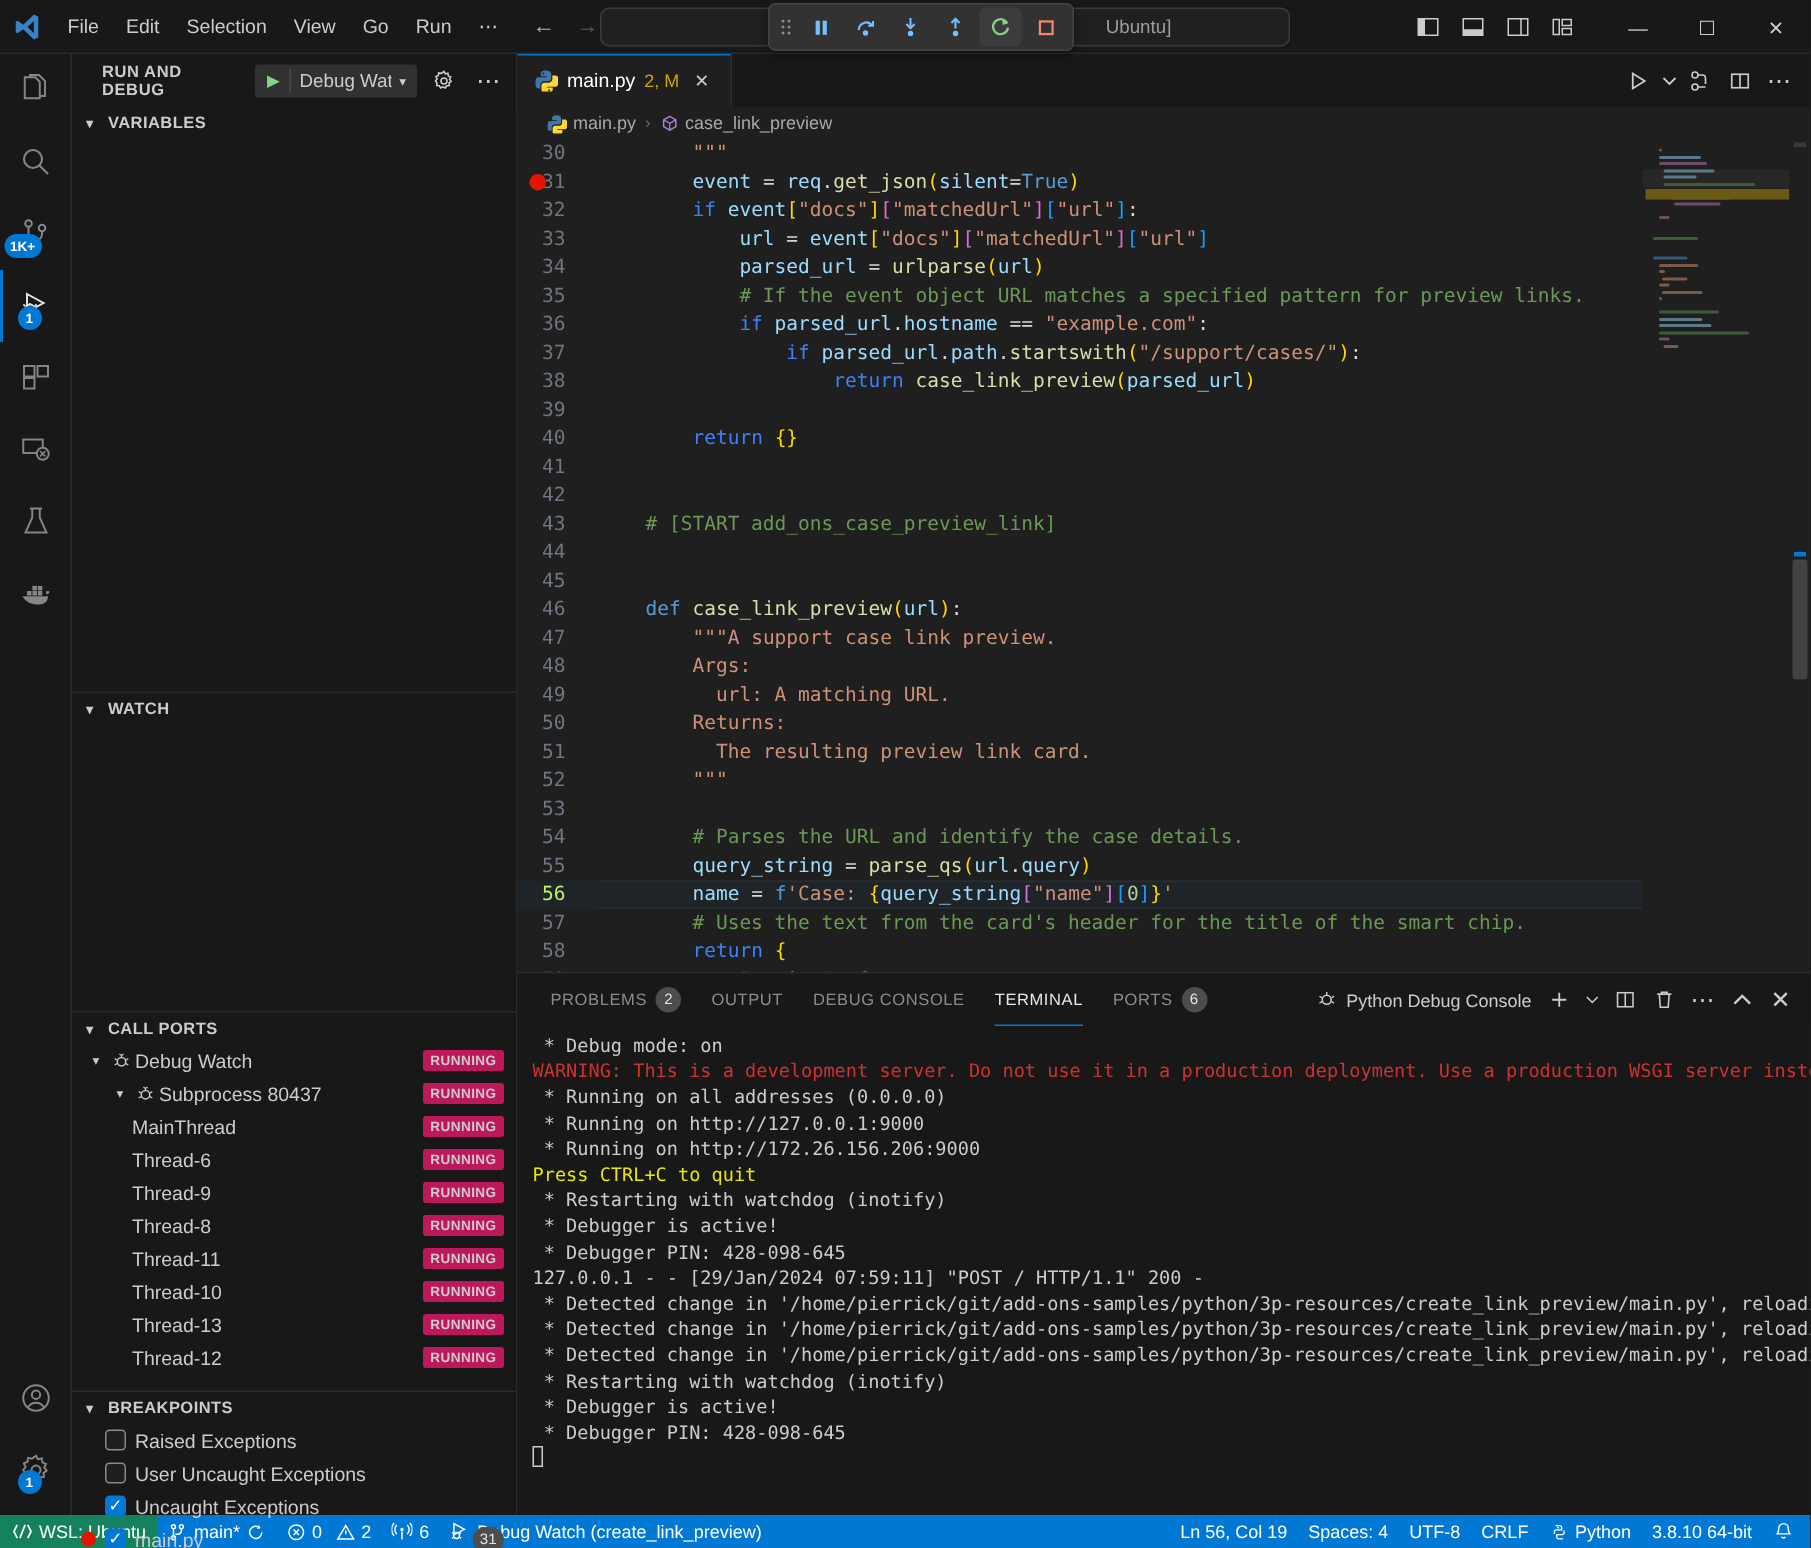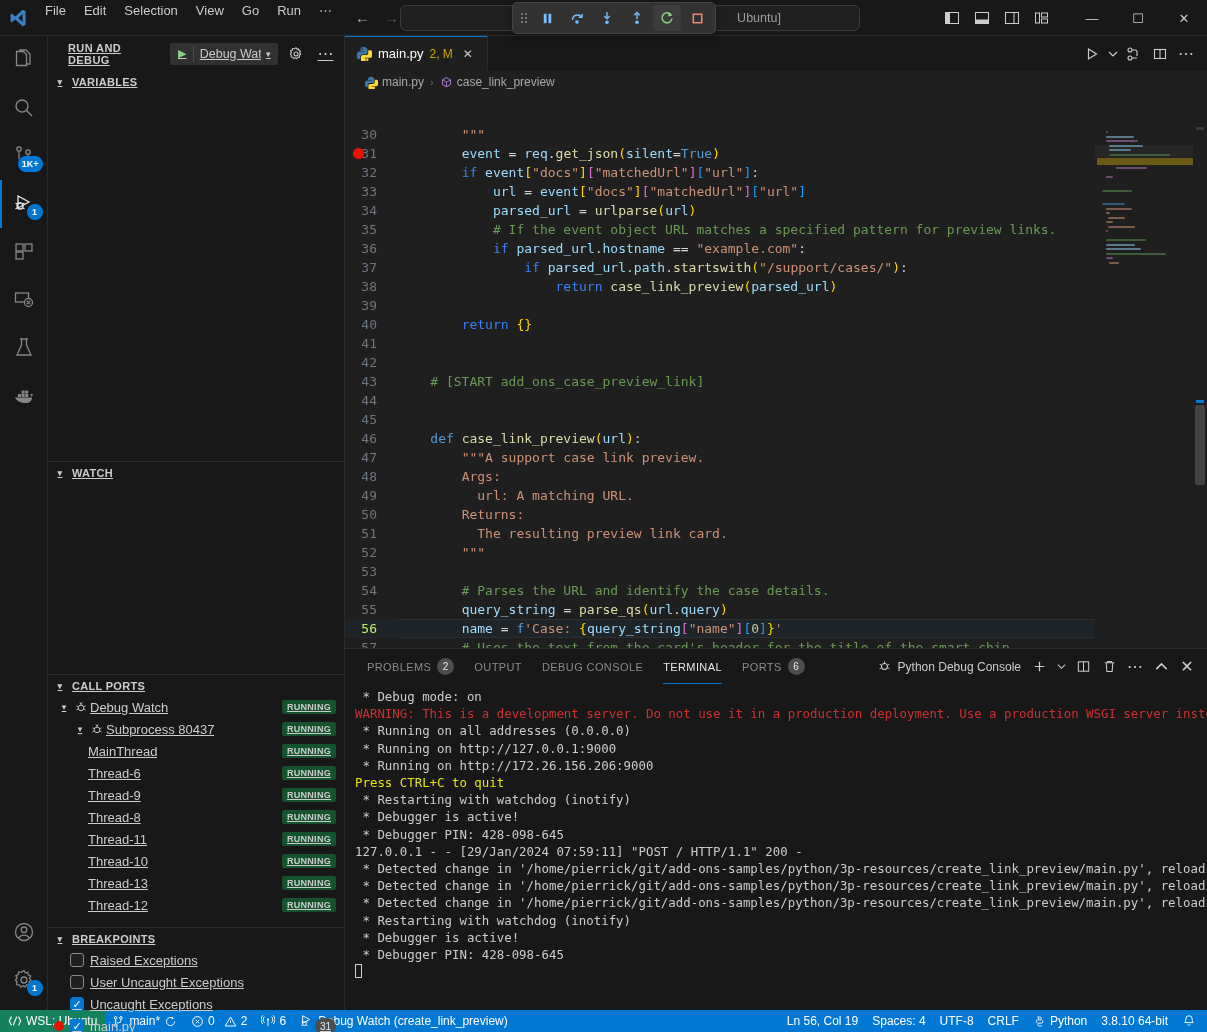--- a/index.html
+++ b/index.html
@@ -11,21 +11,21 @@
     color: #cccccc;
   }
   #app { position: relative; width: 1207px; height: 1032px; display: flex; flex-direction: column; }
 
   
   .titlebar {
     height: 36px; background: #181818; display: flex; align-items: center;
     border-bottom: 1px solid #2b2b2b; flex: 0 0 36px; position: relative;
   }
   .vscode-logo { width: 36px; height: 36px; display: flex; align-items: center; justify-content: center; }
-  .menu { display: flex; align-items: flex-start; height: 100%; }
+  .menu { display: flex; align-items: center; height: 100%; }
   .menu-item {
     padding: 3px 8px; font-size: 13px; color: #cccccc; cursor: default;
     border-radius: 3px; margin: 0 1px;
   }
   .nav-arrows { display: flex; align-items: center; margin-left: 14px; gap: 14px; }
   .nav-arrow { color: #cccccc; opacity: .85; font-size: 15px; line-height: 1; }
   .nav-arrow.dim { opacity: .35; }
   .cmdcenter {
     position: absolute; left: 400px; top: 5px; width: 460px; height: 26px;
     background: #202020; border: 1px solid #3c3c3c; border-radius: 6px;
@@ -60,29 +60,29 @@
   }
   .ab-item {
     width: 48px; height: 48px; display: flex; align-items: center; justify-content: center;
     position: relative; color: #868686;
   }
   .ab-item.active { color: #e7e7e7; }
   .ab-item.active::before {
     content: ""; position: absolute; left: 0; top: 0; bottom: 0; width: 2px; background: #0078d4;
   }
   .ab-badge {
-    position: absolute; right: 5px; bottom: 8px; background: #0078d4; color: #fff;
+    position: absolute; right: 20px; bottom: 8px; background: #0078d4; color: #fff;
     border-radius: 9px; min-width: 16px; height: 16px; font-size: 9px; font-weight: 600;
     display: flex; align-items: center; justify-content: center; padding: 0 4px; line-height: 1;
   }
   .ab-spacer { flex: 1 1 auto; }
 
   
   .sidebar { width: 297px; flex: 0 0 297px; background: #181818; display: flex; flex-direction: column;
-             border-right: 1px solid #2b2b2b; min-height: 0; text-decoration: underline; }
+             border-right: 1px solid #2b2b2b; min-height: 0; }
   .sb-header {
     height: 35px; display: flex; align-items: center; padding: 0 8px 0 20px; gap: 8px; flex: 0 0 35px;
   }
   .sb-title { font-size: 11px; font-weight: 700; letter-spacing: .4px; color: #cccccc; }
   .launch-select {
     display: flex; align-items: center; background: #313131; border-radius: 2px; height: 22px;
     padding: 0 2px; min-width: 0;
   }
   .launch-play { width: 22px; display: flex; align-items: center; justify-content: center; color: #89d185; font-size: 11px; }
   .launch-sep { width: 1px; height: 16px; background: #4a4a4a; }
@@ -103,21 +103,21 @@
   #breakpoints-pane { display: flex; flex-direction: column; flex: 1 1 auto; min-height: 0; }
 
   .tree-row {
     height: 22px; display: flex; align-items: center; font-size: 13px; color: #cccccc;
     padding-right: 8px; position: relative;
   }
   .tw { width: 16px; display: flex; align-items: center; justify-content: center; font-size: 9px; color: #cccccc; flex: 0 0 16px; }
   .tree-icon { width: 18px; display: flex; align-items: center; justify-content: center; flex: 0 0 18px; }
   .tree-label { white-space: nowrap; overflow: hidden; text-overflow: ellipsis; }
   .state-badge {
-    margin-left: auto; background: #14532d; color: #cccccc; font-size: 9px; font-weight: 600;
+    margin-left: auto; background: #be185d; color: #cccccc; font-size: 9px; font-weight: 600;
     padding: 2px 5px; border-radius: 2px; letter-spacing: .3px; line-height: 1.2;
   }
   .cb {
     width: 14px; height: 14px; border: 1px solid #8a8a8a; border-radius: 3px; background: #1f1f1f;
     flex: 0 0 14px; display: flex; align-items: center; justify-content: center; margin-right: 6px;
   }
   .cb.checked { background: #0078d4; border-color: #0078d4; }
   .cb.checked::after { content: "✓"; color: #fff; font-size: 11px; line-height: 1; }
   .bp-dot { width: 10px; height: 10px; border-radius: 50%; background: #e51400; flex: 0 0 10px; }
   .line-badge {
@@ -140,21 +140,21 @@
   .tab-close { width: 18px; height: 18px; display: flex; align-items: center; justify-content: center;
                color: #cccccc; font-size: 12px; border-radius: 4px; }
   .tabs-fill { flex: 1 1 auto; background: #181818; }
   .editor-actions { display: flex; align-items: center; gap: 0; padding-right: 8px; background: #181818; }
   .ea-btn { width: 26px; height: 28px; display: flex; align-items: center; justify-content: center; border-radius: 4px; color: #cccccc; }
 
   .breadcrumbs { height: 22px; display: flex; align-items: center; padding-left: 20px; gap: 4px;
                  font-size: 12px; color: #a9a9a9; flex: 0 0 22px; background: #1f1f1f; }
   .bc-sep { color: #6e6e6e; font-size: 11px; padding: 0 2px; }
 
-  .code-wrap { flex: 1 1 auto; position: relative; overflow: hidden; background: #1f1f1f; display: flex; margin-top: 32px; }
+  .code-wrap { flex: 1 1 auto; position: relative; overflow: hidden; background: #1f1f1f; display: flex; }
   .code-area { flex: 1 1 auto; position: relative; overflow: hidden; }
   pre.code {
     font-family: "DejaVu Sans Mono", monospace; font-size: 13px; line-height: 19px;
     color: #cccccc; white-space: pre; margin: 0; padding: 0;
   }
   .ln {
     position: relative; height: 19px; display: flex; align-items: center;
   }
   .ln .num {
     width: 54px; text-align: right; padding-right: 22px; color: #6e7681;

